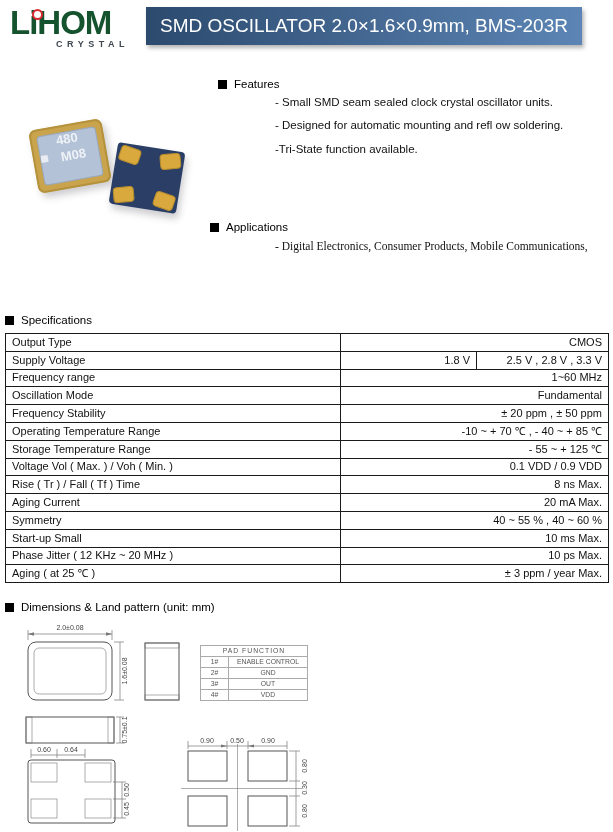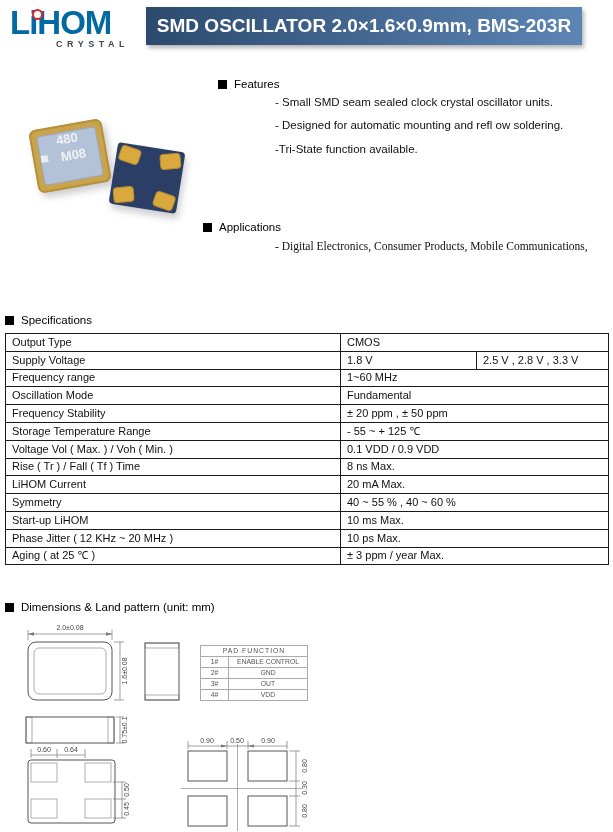--- a/index.html
+++ b/index.html
@@ -2,29 +2,29 @@
 <html><head>
 <meta charset="utf-8">
 <style>
   html,body{margin:0;padding:0;}
   body{
     width:613px;height:832px;position:relative;background:#ffffff;
     font-family:"Liberation Sans",sans-serif;color:#111;overflow:hidden;
   }
   
   .logo{position:absolute;left:10px;top:8px;width:130px;}
-  .logo-text{font-size:33px;font-weight:bold;color:#0369a1;line-height:30px;letter-spacing:-1px;position:relative;}
+  .logo-text{font-size:33px;font-weight:bold;color:#14532d;line-height:30px;letter-spacing:-1px;position:relative;}
   .logo-ring{position:absolute;left:22px;top:1px;width:7px;height:7px;border:2.5px solid #d7282f;border-radius:50%;background:#fff;}
   .logo-sub{font-size:9px;font-weight:bold;color:#3f4650;letter-spacing:4.5px;margin-left:46px;margin-top:1px;}
   .banner{
     position:absolute;left:146px;top:7px;width:436px;height:38px;
     background:linear-gradient(to right,#2c4a6e,#5c85b5);
     box-shadow:2px 3px 4px rgba(90,90,90,.45);
     display:flex;align-items:center;justify-content:center;
-    color:#fff;font-weight:bold;font-size:19px;letter-spacing:0px;
+    color:#fff;font-weight:normal;font-size:19px;letter-spacing:0px;
   }
   
   .sec-head{position:absolute;font-size:11.5px;color:#000;display:flex;align-items:center;justify-content:flex-end;}
   .sq{width:9px;height:9px;background:#000;display:inline-block;margin-right:7px;flex:none;}
   
   .feat-list,.app-list{position:absolute;left:235px;width:375px;font-size:11.5px;margin-left:40px;}
   .feat-list{top:94px;}
   .app-list{top:238px;font-family:Liberation Serif, serif;}
   .feat-item,.app-item{height:23.4px;line-height:16px;}
   .cont{margin-left:12px;}
@@ -40,21 +40,21 @@
   .chip2 .pad{position:absolute;width:19px;height:14px;background:#d9a93e;border-radius:4px;border:1px solid #b78c2d;}
   .pad-tl{left:3px;top:3px;transform:rotate(10deg);}
   .pad-tr{right:3px;top:3px;transform:rotate(-14deg);}
   .pad-bl{left:3px;bottom:3px;transform:rotate(-14deg);}
   .pad-br{right:3px;bottom:3px;transform:rotate(10deg);}
   
   table.spec{position:absolute;left:5px;top:333px;width:603px;border-collapse:collapse;font-size:11px;table-layout:fixed;}
   table.spec td{border:1px solid #1a1a1a;padding:1px 6px;height:14.8px;line-height:13px;margin-top:20px;}
   table.spec{border:1.5px solid #1a1a1a;}
   td.lbl{text-align:left;}
-  td.val{text-align:left;}
+  td.val{text-align:right;}
   
   .padfn{position:absolute;left:200px;top:645px;width:108px;border:1px solid #8a8a8a;
     font-size:6.8px;color:#555;border-collapse:collapse;}
   .padfn td{border:1px solid #aaaaaa;text-align:center;height:10px;line-height:10px;padding:0;}
   .padfn .title{letter-spacing:1px;}
   .padfn .pin{width:27px;}
   
   .drawings{position:absolute;left:0;top:618px;}
   .drawings text{font-size:7px;fill:#444;font-family:"Liberation Sans",sans-serif;}
   .drawings .dim{stroke:#777;stroke-width:.7;}
@@ -91,21 +91,21 @@
 <div class="sec-head" style="left:218px;top:78px;">
   <span class="sq"></span>
   <span>Features</span>
 </div>
 <div class="feat-list">
     <div class="feat-item">- Small SMD seam sealed clock crystal oscillator units.</div>
     <div class="feat-item">- Designed for automatic mounting and refl ow soldering.</div>
     <div class="feat-item">-Tri-State function available.</div>
   </div>
 
-<div class="sec-head" style="left:203px;top:221px;">
+<div class="sec-head" style="left:210px;top:221px;">
   <span class="sq"></span>
   <span>Applications</span>
 </div>
 <div class="app-list">
     <div class="app-item">- Digital Electronics, Consumer Products, Mobile Communications,</div>
   </div>
 
 <div class="sec-head" style="left:5px;top:314px;">
   <span class="sq"></span>
   <span>Specifications</span>
@@ -132,41 +132,45 @@
       </tr>
       <tr>
         <td class="lbl">Oscillation Mode</td>
         <td colspan="2" class="val">Fundamental</td>
       </tr>
       <tr>
         <td class="lbl">Frequency Stability</td>
         <td colspan="2" class="val">± 20 ppm , ± 50 ppm</td>
       </tr>
       <tr>
+        <td class="lbl">Operating Temperature Range</td>
+        <td colspan="2" class="val">-10 ~ + 70  ℃ , - 40 ~ + 85 ℃</td>
+      </tr>
+      <tr>
         <td class="lbl">Storage Temperature Range</td>
         <td colspan="2" class="val">- 55 ~ + 125  ℃</td>
       </tr>
       <tr>
         <td class="lbl">Voltage Vol ( Max. ) / Voh ( Min. )</td>
         <td colspan="2" class="val">0.1 VDD / 0.9 VDD</td>
       </tr>
       <tr>
         <td class="lbl">Rise ( Tr ) / Fall ( Tf ) Time</td>
         <td colspan="2" class="val">8 ns Max.</td>
       </tr>
       <tr>
-        <td class="lbl">LiHOM Current</td>
+        <td class="lbl">Aging Current</td>
         <td colspan="2" class="val">20 mA Max.</td>
       </tr>
       <tr>
         <td class="lbl">Symmetry</td>
         <td colspan="2" class="val">40 ~ 55 % , 40 ~ 60 %</td>
       </tr>
       <tr>
-        <td class="lbl">Start-up LiHOM</td>
+        <td class="lbl">Start-up Small</td>
         <td colspan="2" class="val">10 ms Max.</td>
       </tr>
       <tr>
         <td class="lbl">Phase Jitter ( 12 KHz ~ 20 MHz )</td>
         <td colspan="2" class="val">10 ps Max.</td>
       </tr>
       <tr>
         <td class="lbl">Aging ( at 25  ℃ )</td>
         <td colspan="2" class="val">± 3 ppm / year Max.</td>
       </tr>

